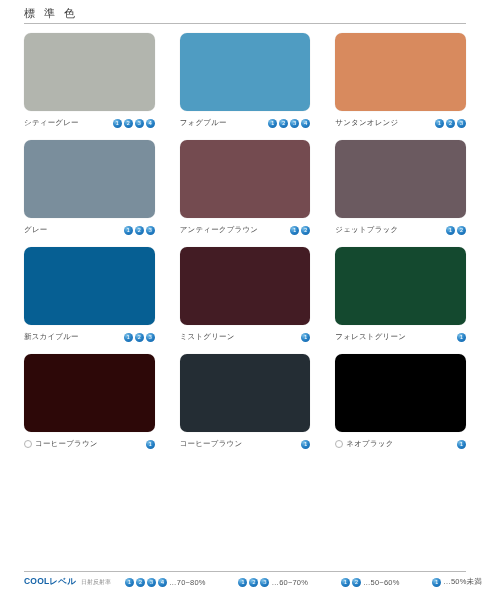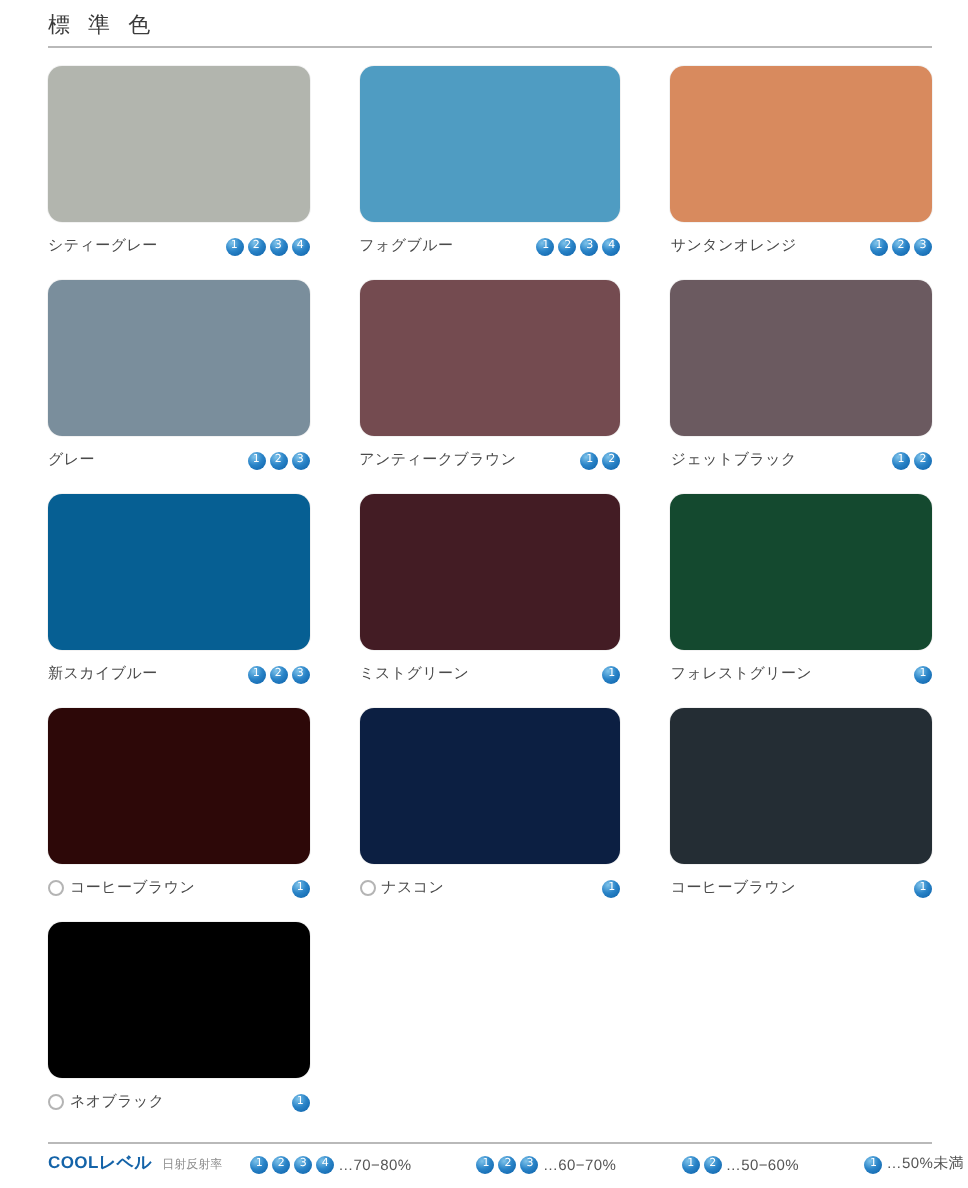--- a/index.html
+++ b/index.html
@@ -231,30 +231,20 @@
         <div class="swatch" style="background: rgb(45, 8, 8);"></div>
         <div class="caption">
           <span class="mark"></span>
           <span class="cname">コーヒーブラウン</span>
           <div class="badges">
             <span class="badge">1</span>
           </div>
         </div>
       </div>
       <div class="cell">
-        <div class="swatch" style="background: rgb(12, 31, 66);"></div>
-        <div class="caption">
-          <span class="mark"></span>
-          <span class="cname">ナスコン</span>
-          <div class="badges">
-            <span class="badge">1</span>
-          </div>
-        </div>
-      </div>
-      <div class="cell">
         <div class="swatch" style="background: rgb(36, 45, 52);"></div>
         <div class="caption">
           <span class="cname">コーヒーブラウン</span>
           <div class="badges">
             <span class="badge">1</span>
           </div>
         </div>
       </div>
       <div class="cell">
         <div class="swatch" style="background: rgb(0, 0, 0);"></div>

